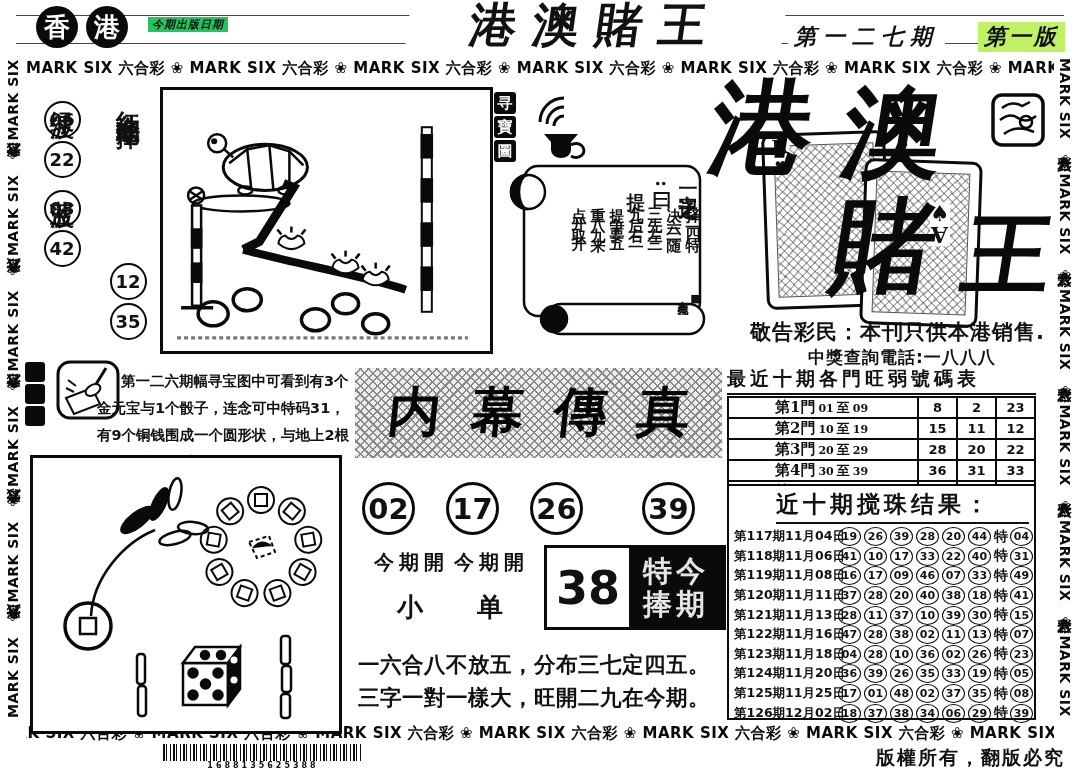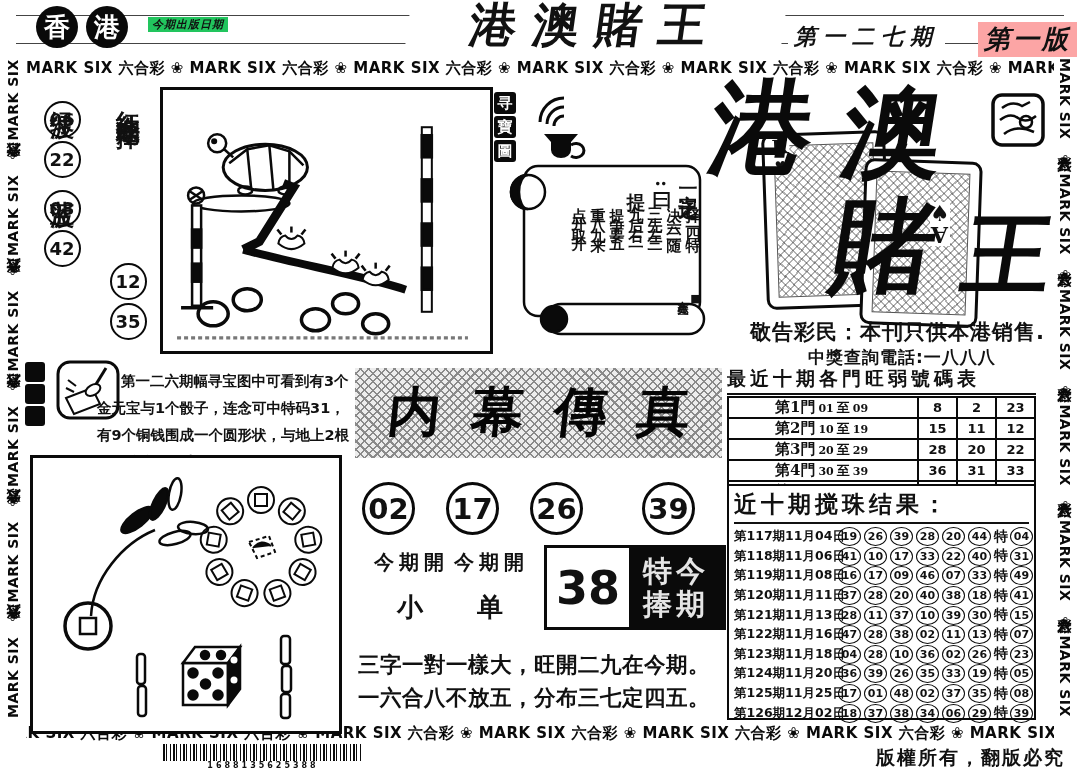--- a/index.html
+++ b/index.html
@@ -10,22 +10,22 @@
   .badge{position:absolute;width:42px;height:42px;border-radius:50%;background:#0a0a0a;color:#fff;
          display:flex;align-items:center;justify-content:center;font-size:26px;font-weight:bold;
          font-family:"DejaVu Serif",serif;z-index:2;}
   .pubdate{position:absolute;left:148px;top:17px;font-size:11px;font-weight:bold;font-style:italic;
            letter-spacing:1px;background:#22c55e;padding:0 4px;z-index:2;}
   .main-title{position:absolute;left:408px;top:-6px;width:376px;text-align:center;font-size:47px;
               font-weight:bold;font-family:"DejaVu Serif",serif;letter-spacing:16px;
               transform:skewX(-8deg);background:#fff;z-index:2;white-space:nowrap;}
   .issue-no{position:absolute;left:788px;top:22px;font-size:22px;font-weight:bold;font-style:italic;
             font-family:"DejaVu Serif",serif;letter-spacing:7px;background:#fff;padding:0 6px;z-index:2;white-space:nowrap;}
-  .edition{position:absolute;left:978px;top:22px;font-size:26px;font-weight:bold;font-style:italic;
-           font-family:"DejaVu Serif",serif;letter-spacing:3px;background:#fca5a5;padding:0 6px;z-index:2;white-space:nowrap;}
+  .edition{position:absolute;left:978px;top:22px;font-size:22px;font-weight:bold;font-style:italic;
+           font-family:"DejaVu Serif",serif;letter-spacing:3px;background:#bef264;padding:0 6px;z-index:2;white-space:nowrap;}
   
   .strip{position:absolute;font-size:15px;font-weight:bold;white-space:nowrap;overflow:hidden;
          color:#0a0a0a;letter-spacing:0.5px;}
   .strip-top{left:26px;right:26px;top:57px;height:22px;line-height:22px;}
   .strip-bottom{left:26px;right:26px;top:722px;height:22px;line-height:22px;text-indent:-38px;}
   .strip-left{left:1px;top:58px;width:24px;height:660px;writing-mode:vertical-rl;transform:rotate(180deg);line-height:24px;font-size:14px;}
   .strip-right{left:1053px;top:58px;width:24px;height:660px;writing-mode:vertical-rl;line-height:24px;font-size:14px;}
   
   .wave-panel{position:absolute;left:36px;top:92px;width:122px;height:248px;display:flex;flex-direction:row;gap:14px;}
   .wave-col{display:flex;flex-direction:column;align-items:center;gap:3px;width:52px;height:100%;}
@@ -100,21 +100,21 @@
   table.hot th{font-size:14px;letter-spacing:6px;font-family:"DejaVu Serif",serif;}
   table.hot td{font-size:13px;}
   td.door-cell{font-family:"DejaVu Serif",serif;white-space:nowrap;}
   .door-name{font-size:15px;font-weight:bold;}
   .door-num{font-size:11px;font-weight:bold;margin:0 3px;}
   .door-zhi{font-size:13px;font-weight:bold;}
   
   .results-panel{position:absolute;left:727px;top:484px;width:309px;height:236px;border:2.5px solid #0a0a0a;
                  padding:3px 5px;box-sizing:border-box;background:#fff;}
   .results-title{font-size:23px;font-weight:bold;font-family:"DejaVu Serif",serif;letter-spacing:4px;
-                 border-bottom:2.5px solid #111;padding-bottom:2px;margin-bottom:3px;white-space:nowrap;}
+                 border-bottom:2.5px solid #111;padding-bottom:2px;margin-bottom:3px;white-space:nowrap;margin-left:42px;}
   .res-row{display:flex;align-items:center;height:19.6px;}
   .res-period{width:104px;font-size:12.5px;font-weight:bold;flex:none;white-space:nowrap;}
   .res-ball{width:21px;height:17px;border:1.6px solid #0a0a0a;border-radius:50%;display:flex;align-items:center;
             justify-content:center;font-size:11px;font-weight:bold;flex:none;margin-right:3px;}
   .res-te{font-size:14px;font-weight:bold;margin:0 2px 0 0;flex:none;}
   
   .barcode{position:absolute;left:163px;top:744px;width:200px;height:17px;
      background:repeating-linear-gradient(90deg,#0a0a0a 0 2px,#fff 2px 3px,#0a0a0a 3px 4px,#fff 4px 7px,#0a0a0a 7px 8px,#fff 8px 10px);}
   .barcode-digits{position:absolute;left:163px;top:761px;width:200px;text-align:center;font-size:8px;letter-spacing:3px;font-weight:bold;}
   .copyright{position:absolute;left:876px;top:745px;font-size:19px;font-weight:bold;font-family:"DejaVu Serif",serif;
@@ -329,22 +329,22 @@
     <div class="special-box">
       <div class="special-num">38</div>
       <div class="special-tag">
         <span>特今</span>
           <span>捧期</span>
       </div>
     </div>
   </div>
 
   <div class="verse">
+    <div>一六合八不放五，分布三七定四五。</div>
     <div>三字一對一樣大，旺開二九在今期。</div>
-    <div>一六合八不放五，分布三七定四五。</div>
   </div>
 
   <div class="coin-box">
     <svg width="300" height="267" viewBox="0 0 300 267">
       <g stroke="#0a0a0a" fill="none" stroke-width="2.5">
 
         <path d="M58,158 C60,120 90,85 122,72"></path>
         <ellipse cx="104" cy="62" rx="19" ry="7" transform="rotate(-38 104 62)" fill="#0a0a0a"></ellipse>
         <ellipse cx="126" cy="46" rx="17" ry="6" transform="rotate(-65 126 46)" fill="#0a0a0a"></ellipse>
         <ellipse cx="142" cy="36" rx="16" ry="6" transform="rotate(-80 142 36)"></ellipse>

